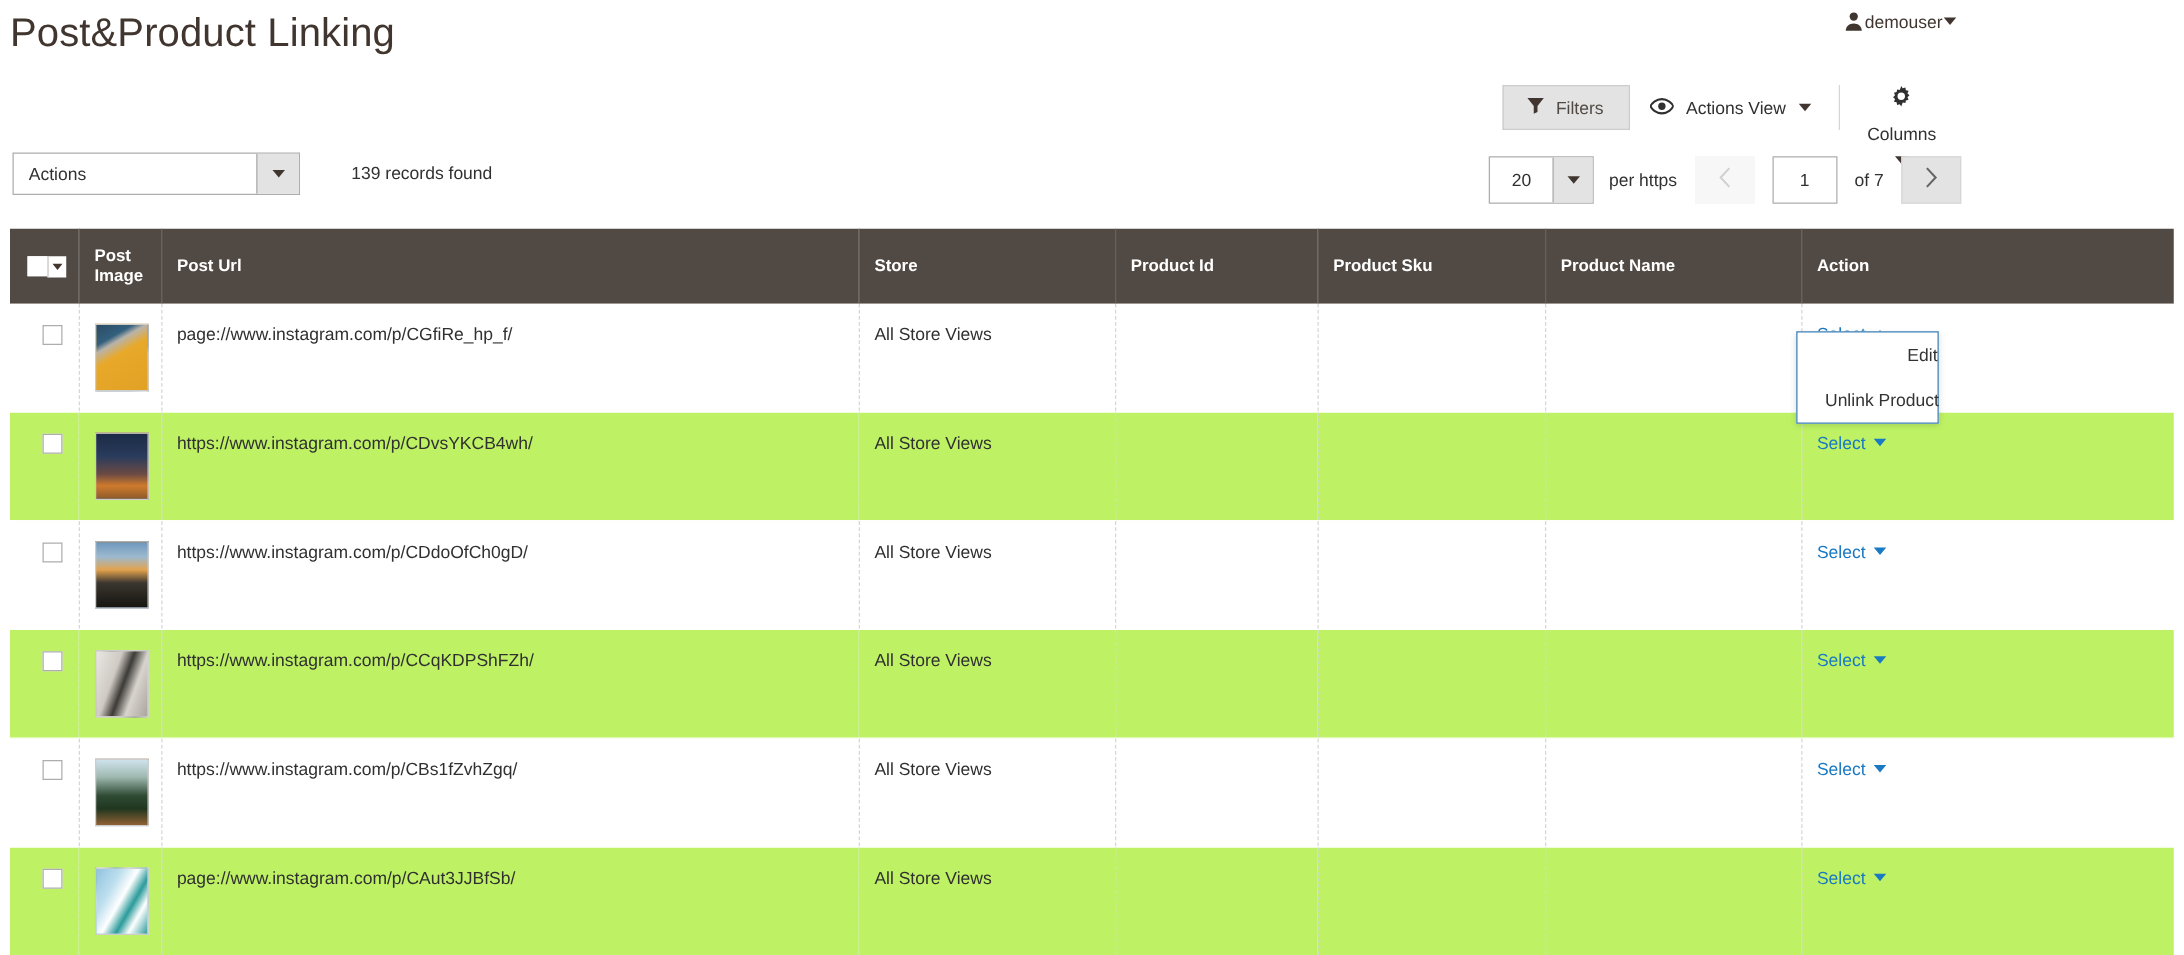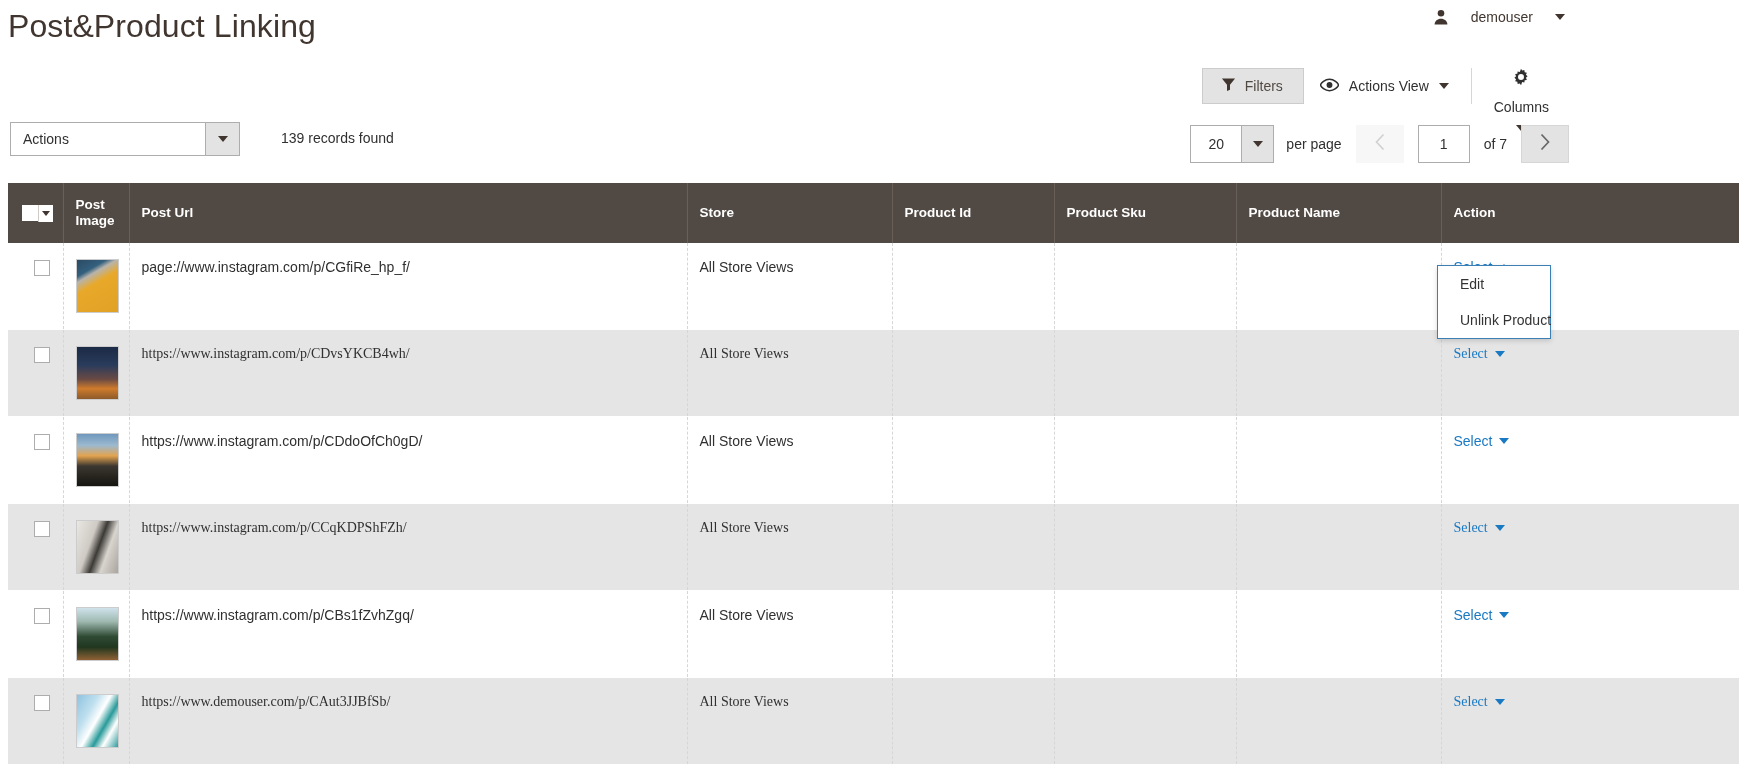--- a/index.html
+++ b/index.html
@@ -13,21 +13,21 @@
   .page { position: relative; width: 1577px; height: 764px; background:#fff; }
 
   
   .page-title {
     position: absolute; left: 8px; top: 6px;
     font-size: 32px; font-weight: 300; color: #41362f;
     letter-spacing: .1px; line-height: 40px;
   }
   .user-menu {
     position: absolute; right: 12px; top: 9px;
-    display: flex; align-items: center; gap: 22px;
+    display: flex; align-items: center; gap: 1px;
     font-size: 14px; color: #41362f; cursor: pointer;
   }
   .user-avatar-icon { width: 16px; height: 16px; display:block; }
   .caret-down {
     width: 0; height: 0; border-left: 5px solid transparent;
     border-right: 5px solid transparent; border-top: 6px solid #41362f;
     display: inline-block;
   }
   .caret-up {
     width: 0; height: 0; border-left: 5px solid transparent;
@@ -113,21 +113,21 @@
   table.data-grid thead th.col-check { width: 55px; padding-left: 14px; }
   table.data-grid thead th.col-img { width: 66px; padding-left: 12px; }
 
   table.data-grid tbody td {
     font-size: 14px; color: #303030; padding: 16px 10px 16px 12px;
     vertical-align: top; border-right: 1px dashed #d6d6d6;
     border-bottom: 1px solid #ffffff; height: 72px;
   }
   table.data-grid tbody td:last-child { border-right: none; }
   table.data-grid tbody tr.odd td { background: #ffffff; }
-  table.data-grid tbody tr.even td { background: #e5e5e5; font-family: Liberation Serif, serif; }
+  table.data-grid tbody tr.even td { background: #bef264; }
 
   .row-check {
     width: 16px; height: 16px; border: 1px solid #adadad; background: #fff;
     display: block; margin: 1px 0 0 14px; cursor: pointer;
   }
   .head-check-wrap { display: flex; align-items: center; }
   .head-check {
     width: 16px; height: 16px; background:#fff; border: 1px solid #fff;
   }
   .head-check-arrow {
@@ -155,21 +155,21 @@
     display: inline-flex; align-items: center; gap: 7px;
   }
   .select-link .caret-dn {
     width: 0; height: 0; border-left: 5px solid transparent;
     border-right: 5px solid transparent; border-top: 6px solid #1979c3;
   }
 
   .action-menu {
     position: absolute; left: 1437px; top: 265px; width: 114px;
     background: #ffffff; border: 1px solid #3b7fb5;
-    z-index: 40; box-shadow: 0 2px 5px rgba(0,0,0,.15);
+    z-index: 40; box-shadow: 0 2px 5px rgba(0,0,0,.15); text-align: right;
   }
   .action-menu .item {
     font-size: 14px; color: #333333; padding: 10px 0 10px 22px;
     cursor: pointer; white-space: nowrap;
   }
 </style>
 </head>
 <body>
 
 <div class="page">
@@ -230,21 +230,21 @@
 
   <div class="records-found">139 records found</div>
 
   <div class="pager">
     <div class="perpage-select">
       <span class="val">20</span>
       <span class="arrow-box">
         <span class="caret-down"></span>
       </span>
     </div>
-    <span class="perpage-label">per page</span>
+    <span class="perpage-label">per https</span>
 
     <div class="pg-btn disabled">
       <span>
         <svg width="12" height="18" viewBox="0 0 12 18" xmlns="http://www.w3.org/2000/svg">
           <path d="M9.5 1.5L2.5 9l7 7.5" fill="none" stroke="#999999" stroke-width="1.6"></path>
         </svg>
       </span>
     </div>
 
     <input class="pg-input" readonly="" value="1" style="">
@@ -376,21 +376,21 @@
                 <span class="caret-dn"></span>
               </span></td>
           </tr>
           <tr class="even">
             <td>
               <span class="row-check"></span>
             </td>
             <td>
               <span class="thumb t6"></span>
             </td>
-            <td>https://www.demouser.com/p/CAut3JJBfSb/</td>
+            <td>page://www.instagram.com/p/CAut3JJBfSb/</td>
             <td>All Store Views</td>
             <td></td>
             <td></td>
             <td></td>
             <td><span class="select-link">
                 <span>Select</span>
                 <span class="caret-dn"></span>
               </span></td>
           </tr>
         </tbody>

